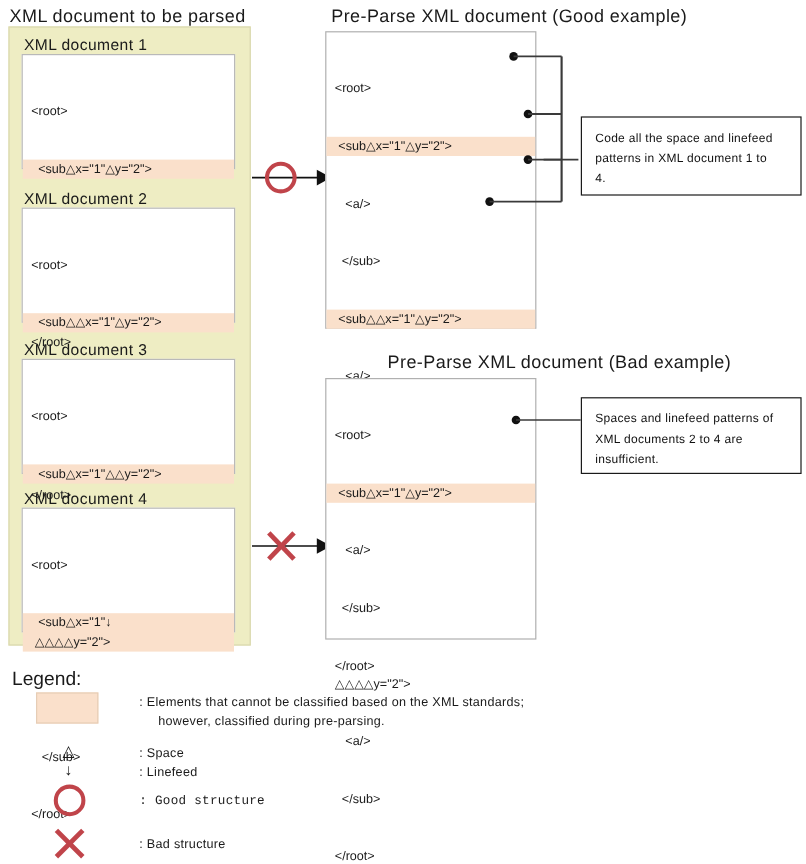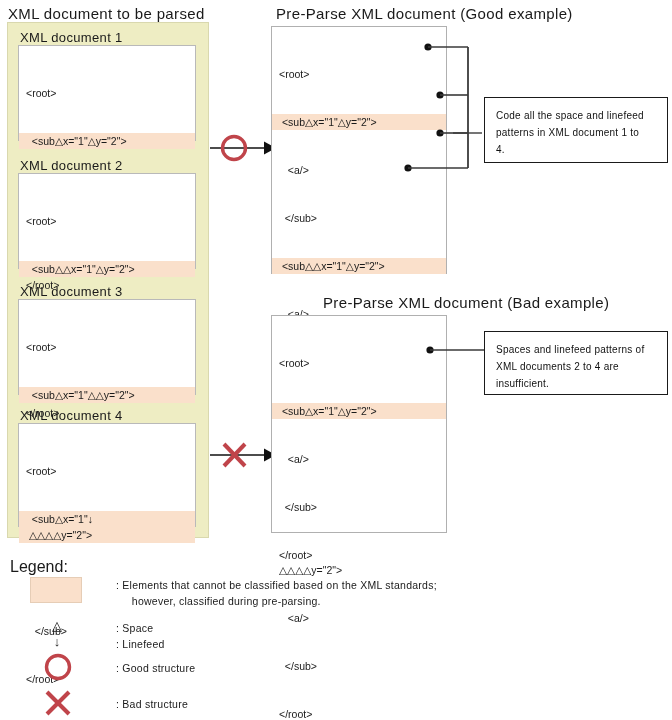--- a/index.html
+++ b/index.html
@@ -190,19 +190,19 @@
 
 <div class="abs sym" style="left:44px;top:618px;width:26px;">△</div>
 <div class="abs legend-text" style="left:116px;top:620px;">: Space</div>
 
 <div class="abs sym" style="left:44px;top:634px;width:26px;">↓</div>
 <div class="abs legend-text" style="left:116px;top:636px;">: Linefeed</div>
 
 <svg class="abs" style="left:40px;top:652px;" width="36" height="30">
   <circle cx="18" cy="15" r="11.5" fill="none" stroke="#c0444a" stroke-width="3.4"></circle>
 </svg>
-<div class="abs legend-text" style="left:116px;top:660px;">: Good structure</div>
+<div class="abs legend-text" style="left:116px;top:660px;font-family:Liberation Mono, monospace;">: Good structure</div>
 
 <svg class="abs" style="left:40px;top:688px;" width="36" height="30">
   <line x1="7" y1="4" x2="29" y2="26" stroke="#c0444a" stroke-width="4"></line>
   <line x1="29" y1="4" x2="7" y2="26" stroke="#c0444a" stroke-width="4"></line>
 </svg>
 <div class="abs legend-text" style="left:116px;top:696px;">: Bad structure</div>
 
 </body></html>

